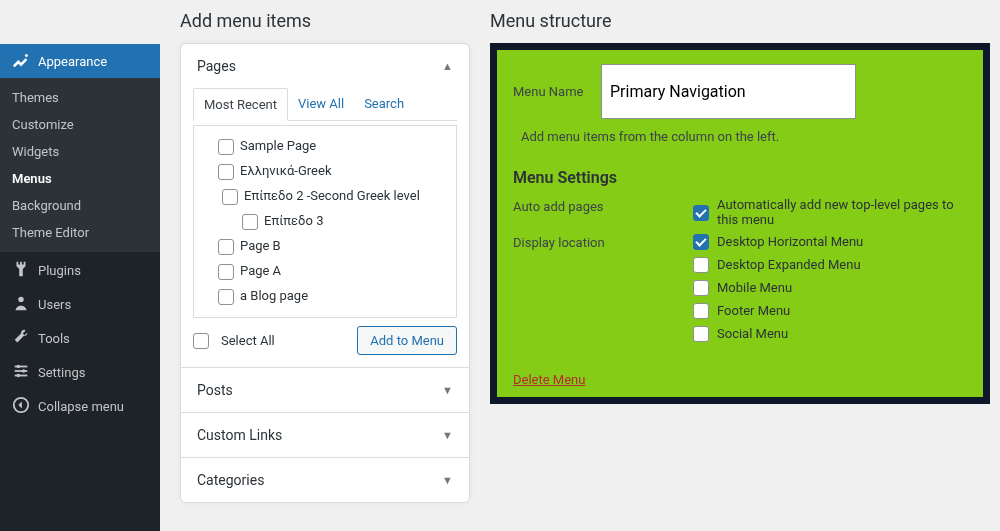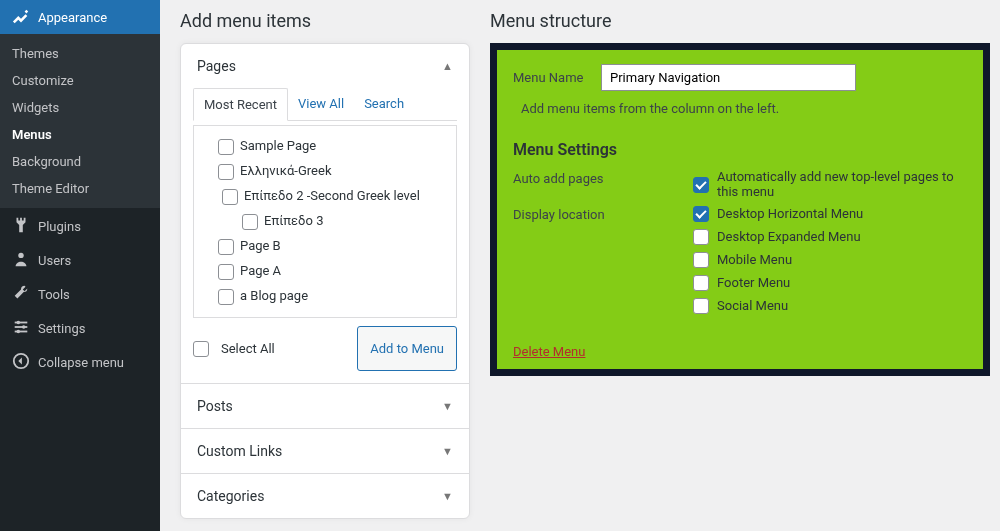--- a/index.html
+++ b/index.html
@@ -1,19 +1,19 @@
 <!DOCTYPE html>
 <html><head>
 <meta charset="utf-8">
 <style>
   * { box-sizing: border-box; margin: 0; padding: 0; font-family: -apple-system, BlinkMacSystemFont, "Segoe UI", Roboto, sans-serif; }
   body { background: #f0f0f1; display: flex; width: 1000px; height: 531px; overflow: hidden; font-size: 13px; color: #2c3338; }
 
   
-  .sidebar { width: 160px; background: #1d2327; color: #f0f0f1; flex-shrink: 0; position: relative; }
+  .sidebar { width: 160px; background: #1d2327; color: #f0f0f1; flex-shrink: 0; position: relative; margin-top: 44px; }
   .side-active { background: #2271b1; color: #fff; display: flex; align-items: center; padding: 8px 12px; font-weight: 400; position: relative; }
   .side-active .icon { margin-right: 8px; display: flex; }
   .side-active::after { content: ""; position: absolute; right: -8px; top: 50%; transform: translateY(-50%); border: 8px solid transparent; border-right-color: #f0f0f1; }
   .subitems { background: #2c3338; padding: 6px 0; }
   .subitem { display: block; padding: 6px 12px; color: #c3c4c7; cursor: pointer; }
   .subitem.current { color: #fff; font-weight: 600; }
   .side-item { display: flex; align-items: flex-end; padding: 8px 12px; color: #c3c4c7; cursor: pointer; }
   .side-item .icon { margin-right: 8px; display: flex; width: 18px; }
 
   
@@ -37,27 +37,27 @@
   .page-box { border: 1px solid #dcdcde; padding: 8px 8px; margin-bottom: 8px; }
   .chk-row { display: flex; align-items: flex-start; gap: 6px; padding: 4px 16px; }
   .chk { width: 16px; height: 16px; border: 1px solid #8c8f94; border-radius: 3px; background: #fff; flex-shrink: 0; margin-top: 1px; cursor: pointer; position: relative; }
   .chk.checked { background: #2271b1; border-color: #2271b1; }
   .chk.checked::after { content: ""; position: absolute; left: 4px; top: 1px; width: 4px; height: 8px; border: solid #fff; border-width: 0 2px 2px 0; transform: rotate(45deg); }
   .indent-1 { padding-left: 20px; }
   .indent-2 { padding-left: 40px; }
 
   .panel-foot { display: flex; justify-content: space-between; align-items: center; }
   .select-all { display: flex; align-items: center; gap: 12px; padding: 6px 0; }
-  .btn { border: 1px solid #2271b1; color: #2271b1; background: #f6f7f7; padding: 14px 12px; border-radius: 3px; cursor: pointer; font-size: 13px; }
+  .btn { border: 1px solid #2271b1; color: #2271b1; background: #f6f7f7; padding: 6px 12px; border-radius: 3px; cursor: pointer; font-size: 13px; }
 
   
   .structure-box { background: #84cc16; border: 7px solid #0f172a; padding: 14px 16px 10px; }
   .row { display: flex; align-items: center; margin-bottom: 10px; }
   .label { width: 88px; color: #3c434a; }
-  .textfield { flex: 0 0 255px; border: 1px solid #8c8f94; padding: 5px 8px; font-size: 13px; background: #fff; }
+  .textfield { flex: 0 0 255px; border: 1px solid #8c8f94; padding: 17px 8px; font-size: 16px; background: #fff; }
   .hint { color: #3c434a; margin: 6px 8px 24px; }
 
   h3.subhead { font-size: 16px; font-weight: 600; margin-bottom: 10px; }
   .settings-row { display: flex; margin-bottom: 6px; }
   .settings-row .label { width: 180px; flex-shrink: 0; padding-top: 2px; }
   .opts { display: flex; flex-direction: column; gap: 6px; }
   .opt { display: flex; align-items: center; gap: 8px; }
 
   .danger { color: #b32d2e; text-decoration: underline; cursor: pointer; margin-top: 24px; display: inline-block; }
 

